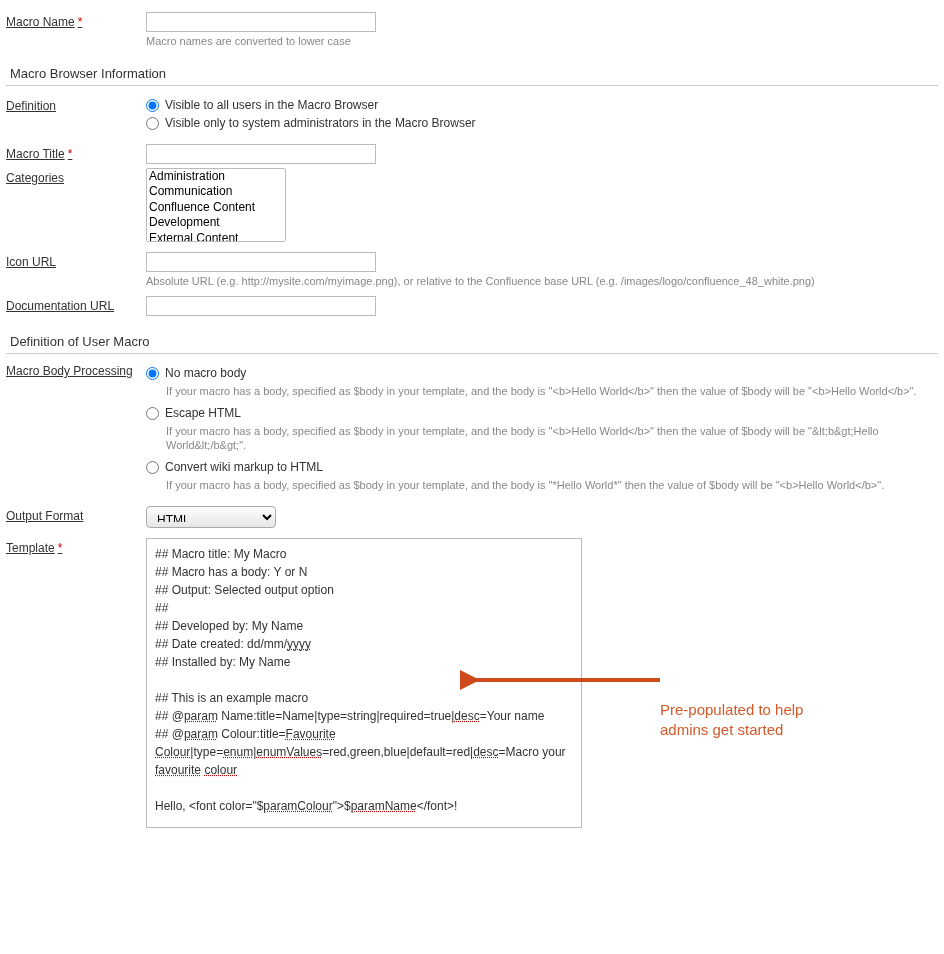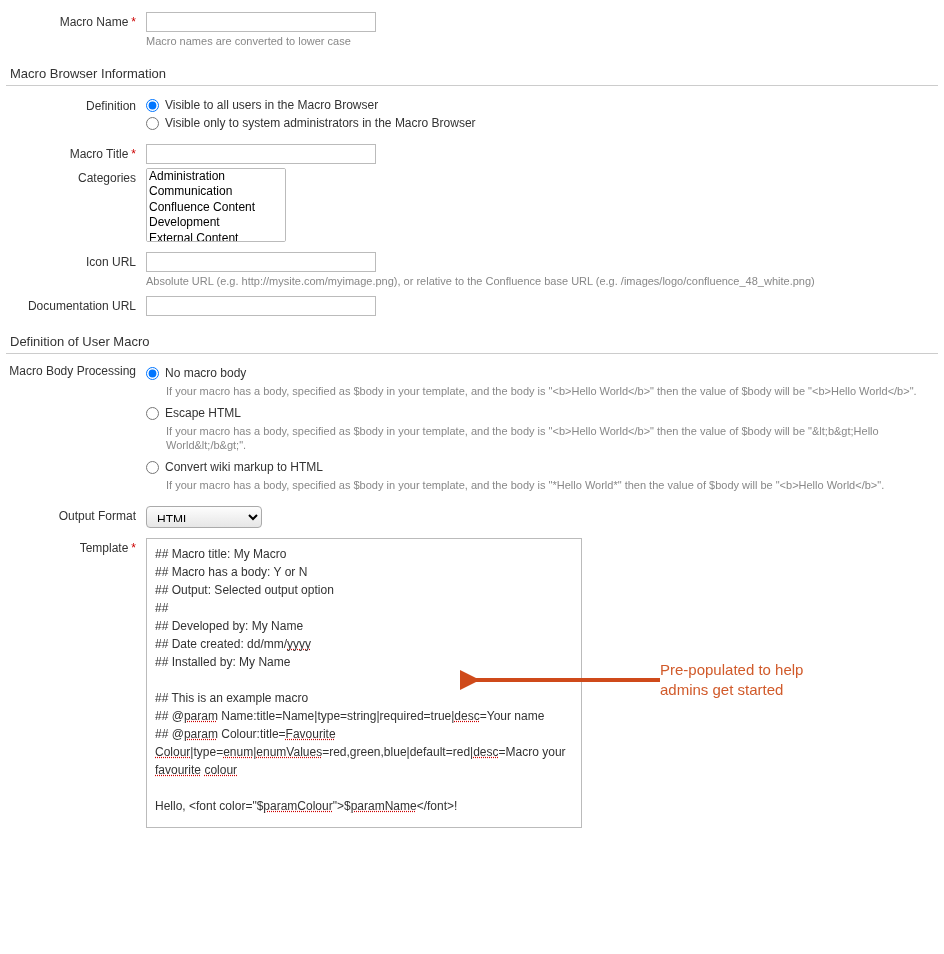--- a/index.html
+++ b/index.html
@@ -1,37 +1,37 @@
 <!DOCTYPE html>
 <html><head>
 <meta charset="utf-8">
 <style>
   html,body{margin:0;padding:0;font-family:Arial,Helvetica,sans-serif;font-size:12px;color:#333;background:#fff;}
   .page{width:944px;padding:8px 6px 30px 6px;box-sizing:border-box;position:relative;}
   .section-title{font-weight:normal;font-size:13px;color:#333;margin:18px 0 0 4px;padding-bottom:2px;}
   .section-rule{border:0;border-top:1px solid #ccc;margin:2px 0 10px 0;}
   .row{display:flex;align-items:flex-start;margin:4px 0;}
-  .label{width:130px;text-align:right;padding-right:10px;color:#333;line-height:20px;flex-shrink:0;}
+  .label{width:130px;padding-right:10px;color:#333;line-height:20px;flex-shrink:0;text-decoration:underline;}
   .req{color:#c00;margin-left:3px;}
   .field{flex:1;}
   .hint{color:#888;font-size:11px;margin-top:2px;line-height:14px;}
   input[type=text]{border:1px solid #bbb;height:20px;padding:0 4px;font:12px Arial;box-sizing:border-box;}
   textarea{border:1px solid #bbb;font:12px Arial;padding:4px;box-sizing:border-box;resize:none;}
   select{border:1px solid #bbb;font:12px Arial;}
   .radio-row{display:flex;align-items:center;margin:2px 0 4px 0;}
   .radio-row input{margin:0 6px 0 0;}
   .radio-hint{color:#888;font-size:11px;margin:0 0 8px 20px;line-height:14px;}
   .w230{width:230px;} .w510{width:510px;}
   .tmpl{width:436px;min-height:290px;border:1px solid #bbb;padding:6px 8px;font:12px Arial;line-height:18px;box-sizing:border-box;background:#fff;}
   .tmpl .sp{text-decoration:underline;text-decoration-style:dotted;text-decoration-color:#c00;}
-  .out-select{width:116px;height:22px;background:linear-gradient(#fdfdfd,#e6e6e6);border:1px solid #aaa;border-radius:4px;padding:5px 6px;}
+  .out-select{width:130px;height:22px;background:linear-gradient(#fdfdfd,#e6e6e6);border:1px solid #aaa;border-radius:4px;padding:5px 6px;}
   .listbox{width:140px;height:74px;}
   
   .anno-wrap{position:absolute;left:460px;top:666px;pointer-events:none;}
-  .anno-text{position:absolute;left:660px;top:660px;color:#d15a2a;font-size:15px;line-height:20px;white-space:pre;pointer-events:none;font-family:'Comic Sans MS',cursive,Arial;}
+  .anno-text{position:absolute;left:660px;top:700px;color:#d15a2a;font-size:15px;line-height:20px;white-space:pre;pointer-events:none;font-family:'Comic Sans MS',cursive,Arial;}
 </style>
 </head>
 <body>
 
 <div class="page">
 
   <div class="row">
     <div class="label">
       <span>Macro Name</span><span class="req">*</span>
     </div>

